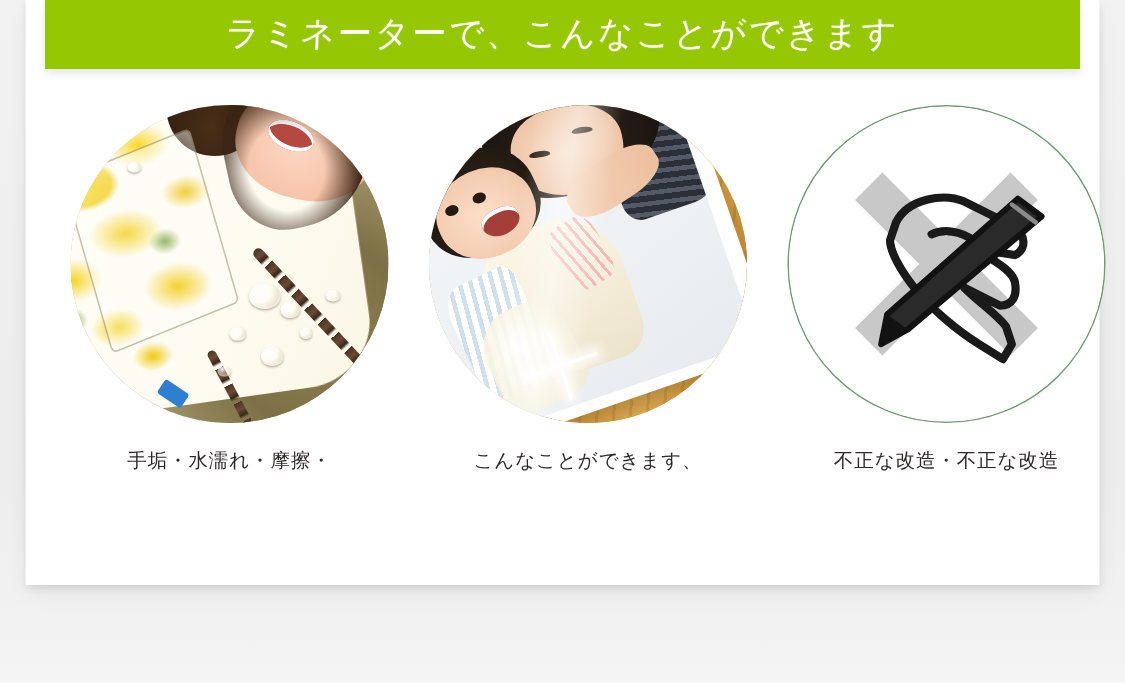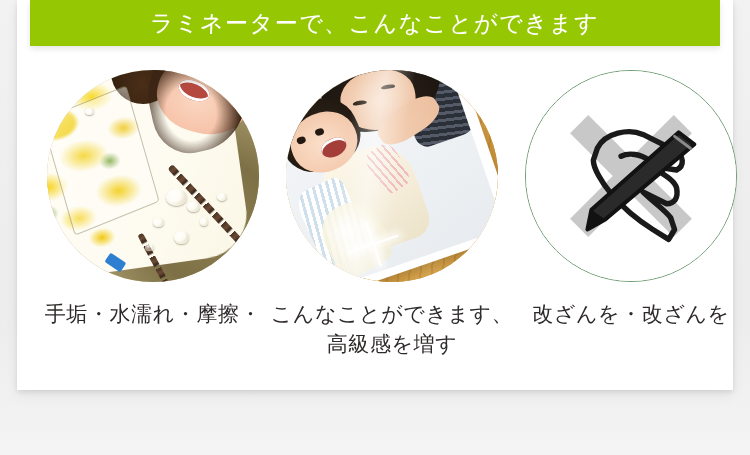--- a/index.html
+++ b/index.html
@@ -90,21 +90,21 @@
   .circle.outlined {
     border: 1px solid #6f9c74;
     box-sizing: border-box;
   }
 
   .caption {
     margin-top: 17px;
     text-align: center;
     color: #2f2a2a;
     font-family: "DejaVu Serif", "Liberation Serif", serif;
-    font-size: 21px;
+    font-size: 13px;
     line-height: 1.45;
     letter-spacing: 0.6px;
   }
   .caption .line { display: block; white-space: nowrap; }
 
   
   .photo1 { position: absolute; inset: 0; background: #f6f2e8; }
   .p1-ground {
     position: absolute; inset: 0;
     background:
@@ -427,21 +427,20 @@
                 <div class="p2-kid-mouth"></div>
                 <div class="p2-bottle"></div>
                 <div class="p2-shine"></div>
                 <div class="p2-gloss"></div>
               </div>
             </div>
           </div>
         </div>
         <div class="caption">
           <span class="line">こんなことができます、</span>
-          <span class="line">高級感を増す</span>
         </div>
       </div>
 
       <div class="feature">
         <div class="circle outlined">
           <div class="illu3">
             <svg viewBox="0 0 212 212" xmlns="http://www.w3.org/2000/svg" aria-hidden="true">
 
               <g fill="#c8c8c8">
                 <rect x="32" y="93" width="148" height="26" transform="rotate(45 106 106)"></rect>
@@ -464,19 +463,19 @@
 
               <g>
                 <path d="M154 62 L 170 74 L 80 150 L 62 160 L 66 140 Z" fill="#2a2a2a" stroke="#121212" stroke-width="4" stroke-linejoin="round"></path>
                 <path d="M66 140 L 80 150 L 62 160 Z" fill="#121212"></path>
                 <path d="M150 66 L 166 78" stroke="#8a8a8a" stroke-width="3" stroke-linecap="round"></path>
               </g>
             </svg>
           </div>
         </div>
         <div class="caption">
-          <span class="line">改ざんを・改ざんを</span>
+          <span class="line">不正な改造・不正な改造</span>
         </div>
       </div>
 
     </div>
   </div>
 </div>
 
 </body></html>

